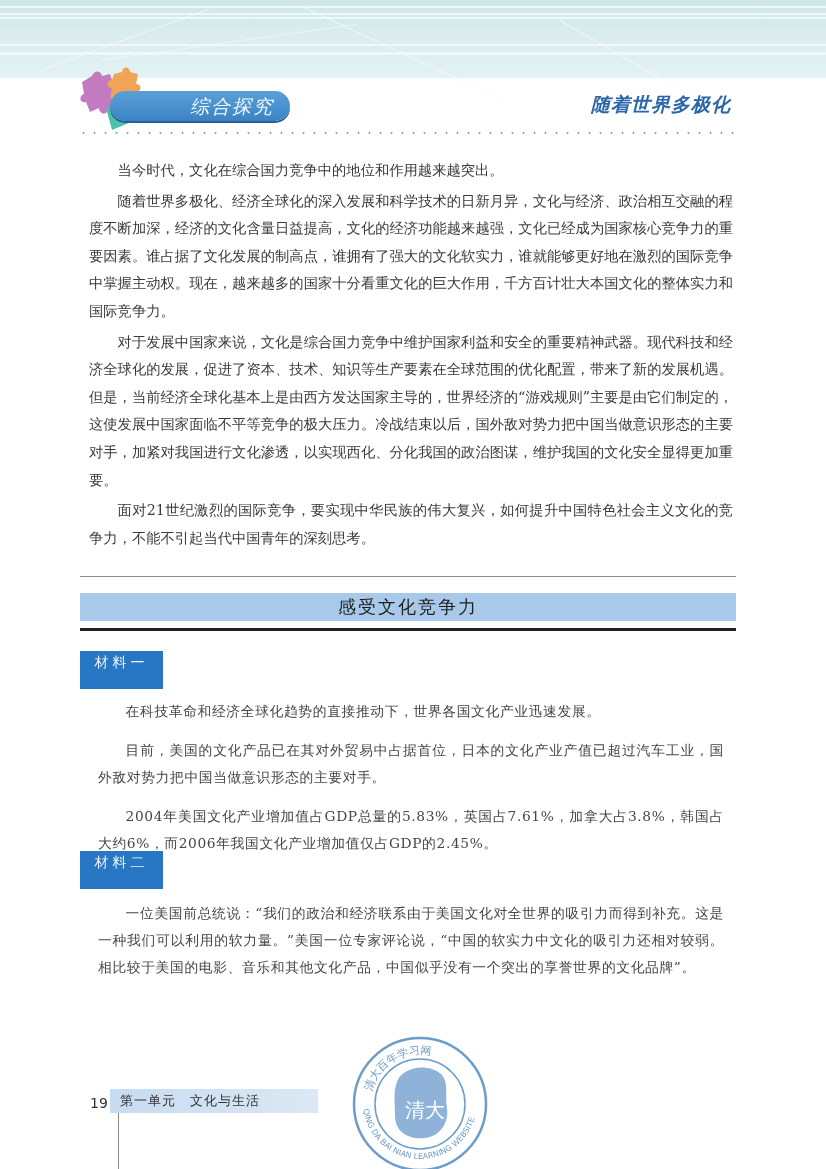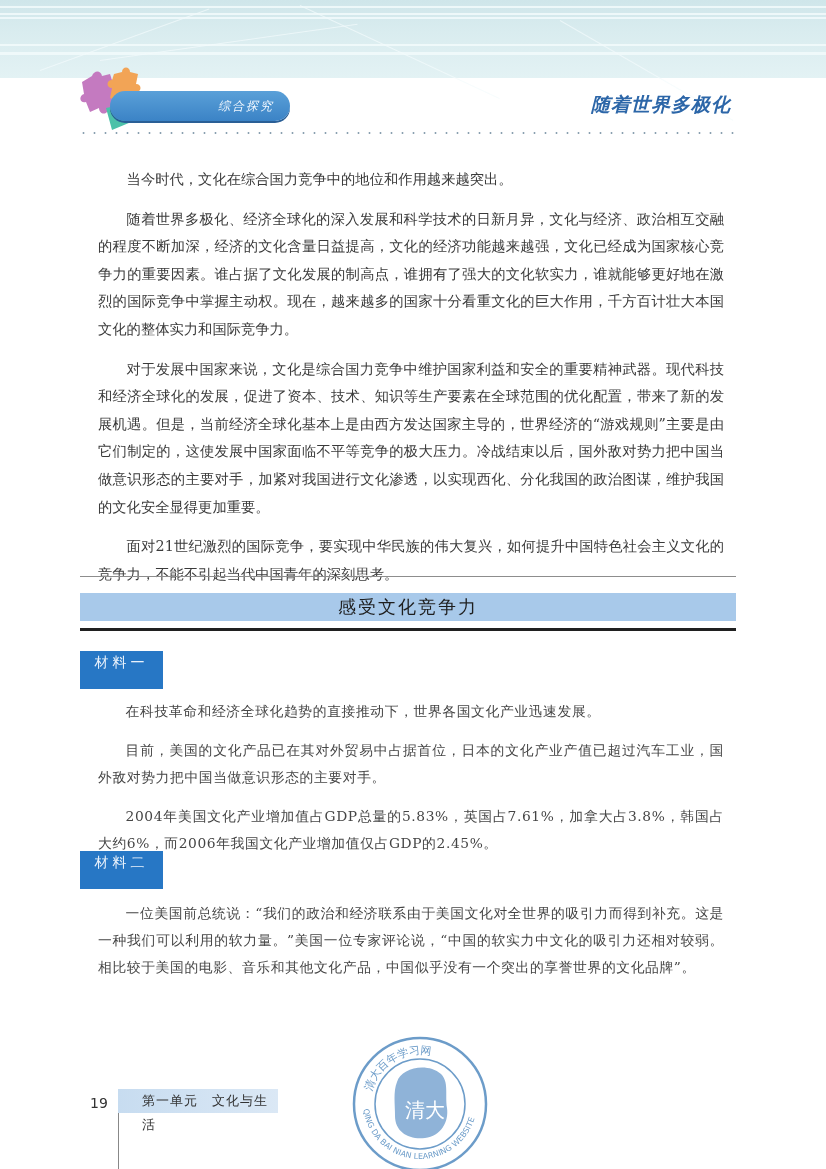--- a/index.html
+++ b/index.html
@@ -5,41 +5,41 @@
   html, body { margin:0; padding:0; }
   body { width:826px; height:1169px; position:relative; background:#ffffff; overflow:hidden;
          font-family:"DejaVu Serif", serif; color:#3a3a3a; }
   .top-band { position:absolute; left:0; top:0; width:826px; height:78px;
     background:linear-gradient(180deg,#cfe6ea 0%,#d9ecef 40%,#e3f2f4 100%); }
   .top-band .stripe { position:absolute; left:0; width:826px; height:2px; background:#f2fafb; opacity:.85; }
   .top-band .diag { position:absolute; height:1px; background:#f4fbfc; opacity:.7; transform-origin:left center; }
   .puzzle { position:absolute; }
   .badge { position:absolute; left:110px; top:91px; width:180px; height:30px; border-radius:15px;
     background:linear-gradient(180deg,#5aa0d8,#3b83c6); box-shadow:0 2px 0 #2a5f96;
-    color:#f4f9ff; font-family:"DejaVu Sans", sans-serif; font-size:12px; font-style:italic;
+    color:#f4f9ff; font-family:"DejaVu Sans", sans-serif; font-size:19px; font-style:italic;
     letter-spacing:2px; text-align:right; box-sizing:border-box; padding-right:16px; line-height:30px; }
   .header-right { position:absolute; right:95px; top:92px; color:#2c66a8; font-family:"DejaVu Sans", sans-serif;
     font-weight:bold; font-style:italic; font-size:19px; letter-spacing:1px; }
   .dots { position:absolute; left:78px; top:132px; width:660px; height:2px;
     background-image:radial-gradient(circle,#8aa0b0 0.9px,transparent 1.2px); background-size:11px 2px; }
   .body-text { position:absolute; left:86px; width:650px; font-size:14.3px; line-height:27.6px; text-align:justify; }
-  .body-text p { margin:12px; text-indent:2em; }
+  .body-text p { margin:3px; text-indent:2em; }
   .rule-thin { position:absolute; left:80px; top:576px; width:656px; height:1px; background:#8d8d8d; }
   .section-bar { position:absolute; left:80px; top:593px; width:656px; height:28px; background:#a8c9ea;
     text-align:center; line-height:28px; font-size:18px; color:#1e1e1e; letter-spacing:2px; }
   .rule-thick { position:absolute; left:80px; top:628px; width:656px; height:3px; background:#202020; }
   .label-tag { position:absolute; left:80px; width:83px; height:38px; background:#2777c5; color:#e8f1fb;
     font-size:14px; letter-spacing:4px; text-align:center; line-height:23px; }
   .mat-text { position:absolute; left:86px; width:650px; font-size:13.8px; line-height:27px; text-align:justify;
     color:#454545; letter-spacing:0.6px; }
   .mat-text p { margin:12px; text-indent:2em; }
   .footer-num { position:absolute; left:90px; top:1095px; font-family:"DejaVu Sans", sans-serif; font-size:14px; color:#333; }
-  .footer-bar { position:absolute; left:118px; top:1089px; width:160px; height:24px;
+  .footer-bar { position:absolute; left:110px; top:1089px; width:208px; height:24px;
     background:linear-gradient(90deg,#c7dcf0,#dbe8f5); font-size:13px; color:#333; line-height:24px;
-    padding-left:24px; box-sizing:border-box; letter-spacing:1px; }
+    padding-left:10px; box-sizing:border-box; letter-spacing:1px; }
   .footer-line { position:absolute; left:118px; top:1089px; width:1px; height:80px; background:#888; }
   .watermark { position:absolute; left:345px; top:1032px; width:150px; height:137px; }
 </style>
 </head>
 <body>
 
 <div class="top-band">
   <div class="stripe" style="top:6px"></div>
   <div class="stripe" style="top:13px"></div>
   <div class="stripe" style="top:17px"></div>

